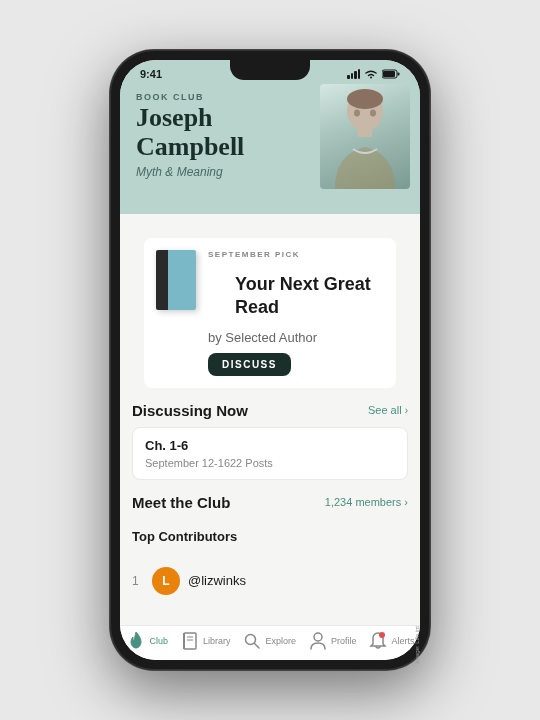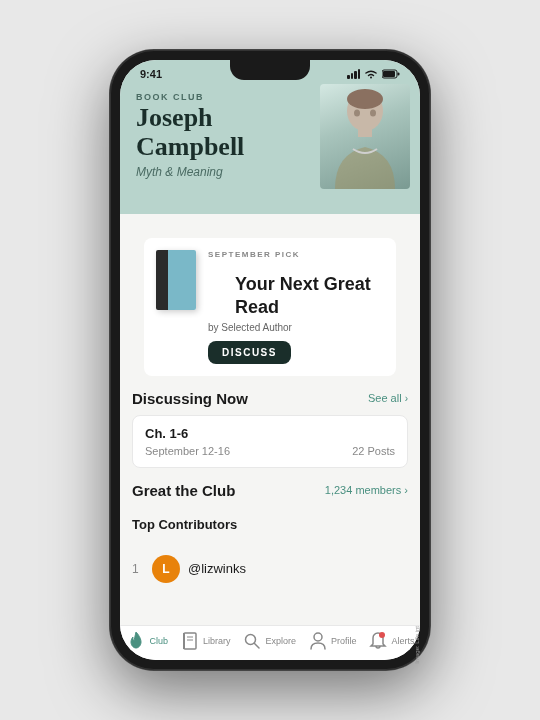--- a/index.html
+++ b/index.html
@@ -157,23 +157,23 @@
       margin-bottom: 14px;
     }
     .pick-title {
       font-size: 18px;
       font-weight: 700;
       color: #1a1a1a;
       line-height: 1.3;
       margin-left: 27px;
     }
     .pick-author {
-      font-size: 10px;
+      font-size: 13px;
       color: #666;
-      margin-top: 2px;
+      margin-top: 10px;
     }
     .discuss-btn {
       display: block;
       margin-top: 8px;
       background: #1a2e2a;
       color: #fff;
       font-size: 10px;
       font-weight: 700;
       letter-spacing: 1.5px;
       text-transform: uppercase;
@@ -214,21 +214,20 @@
       padding: 10px 12px;
       border: 1px solid #e8e8e8;
     }
     .discussion-title {
       font-size: 13px;
       font-weight: 700;
       color: #1a1a1a;
     }
     .discussion-meta {
       display: flex;
-      justify-content: space-between;
       margin-top: 4px;
     }
     .discussion-dates {
       font-size: 11px;
       color: #888;
     }
     .discussion-posts {
       font-size: 11px;
       color: #888;
     }
@@ -429,21 +428,21 @@
           <div class="discussion-title">Ch. 1-6</div>
           <div class="discussion-meta">
             <span class="discussion-dates">September 12-16</span>
             <span class="discussion-posts">22 Posts</span>
           </div>
         </div>
       </div>
 
       <div class="meet-section">
         <div class="meet-header">
-          <span class="section-title">Great the Club</span>
+          <span class="section-title">Meet the Club</span>
           <span class="members-link">
             <span>1,234 members</span>
             <span> ›</span>
           </span>
         </div>
       </div>
 
       <div class="contributors-section">
         <div class="contributors-title">Top Contributors</div>
         <div class="contributor-row">

